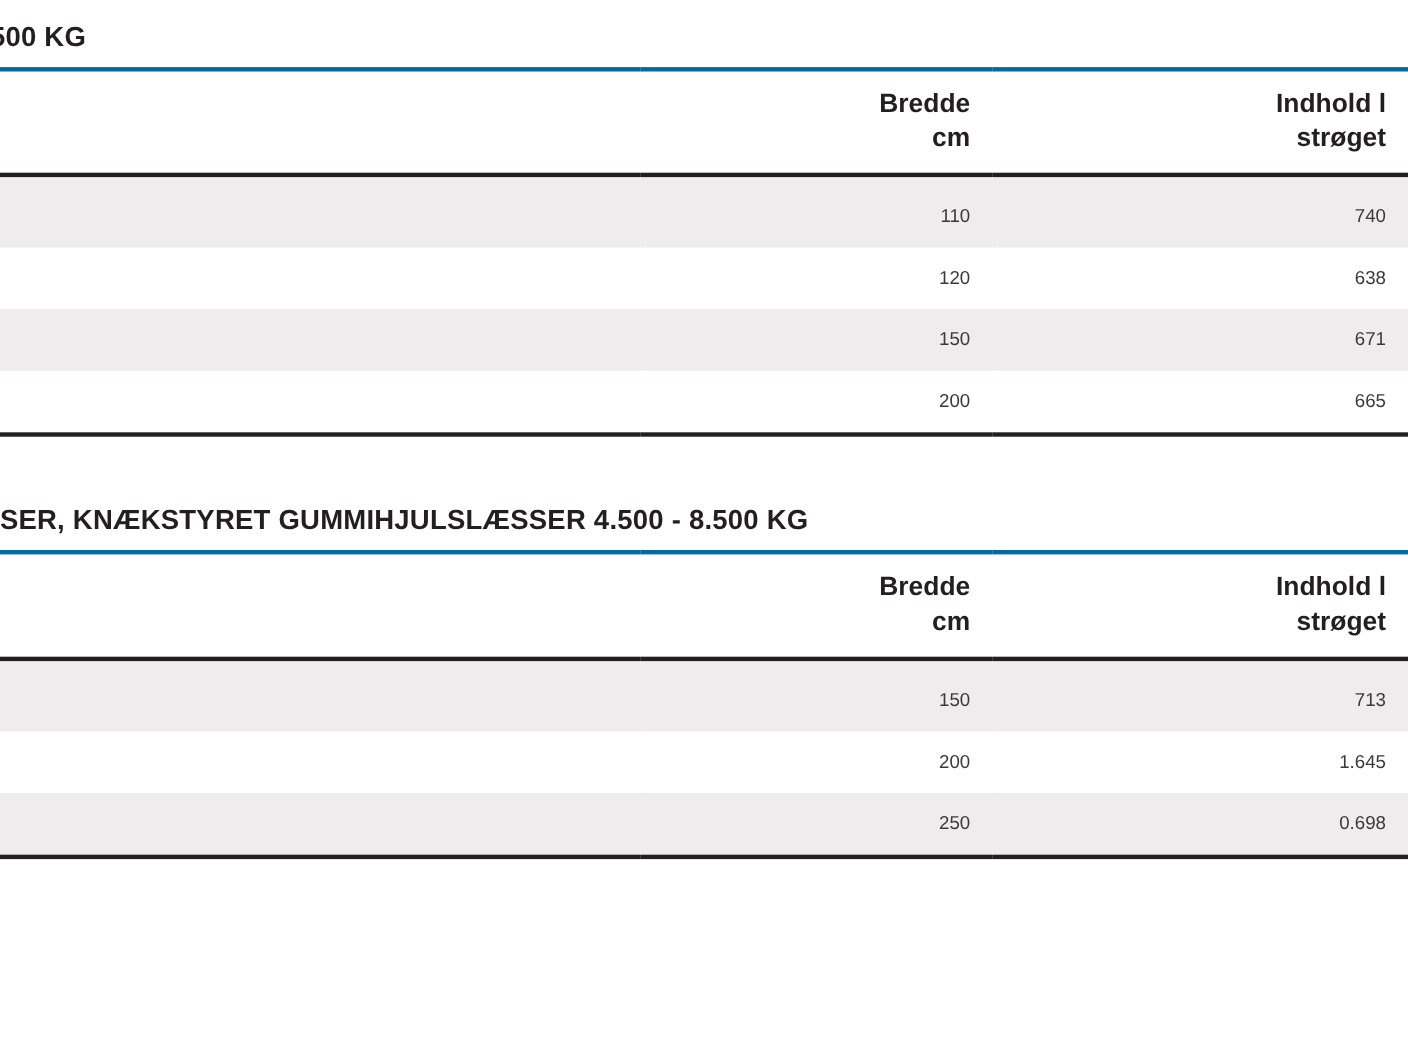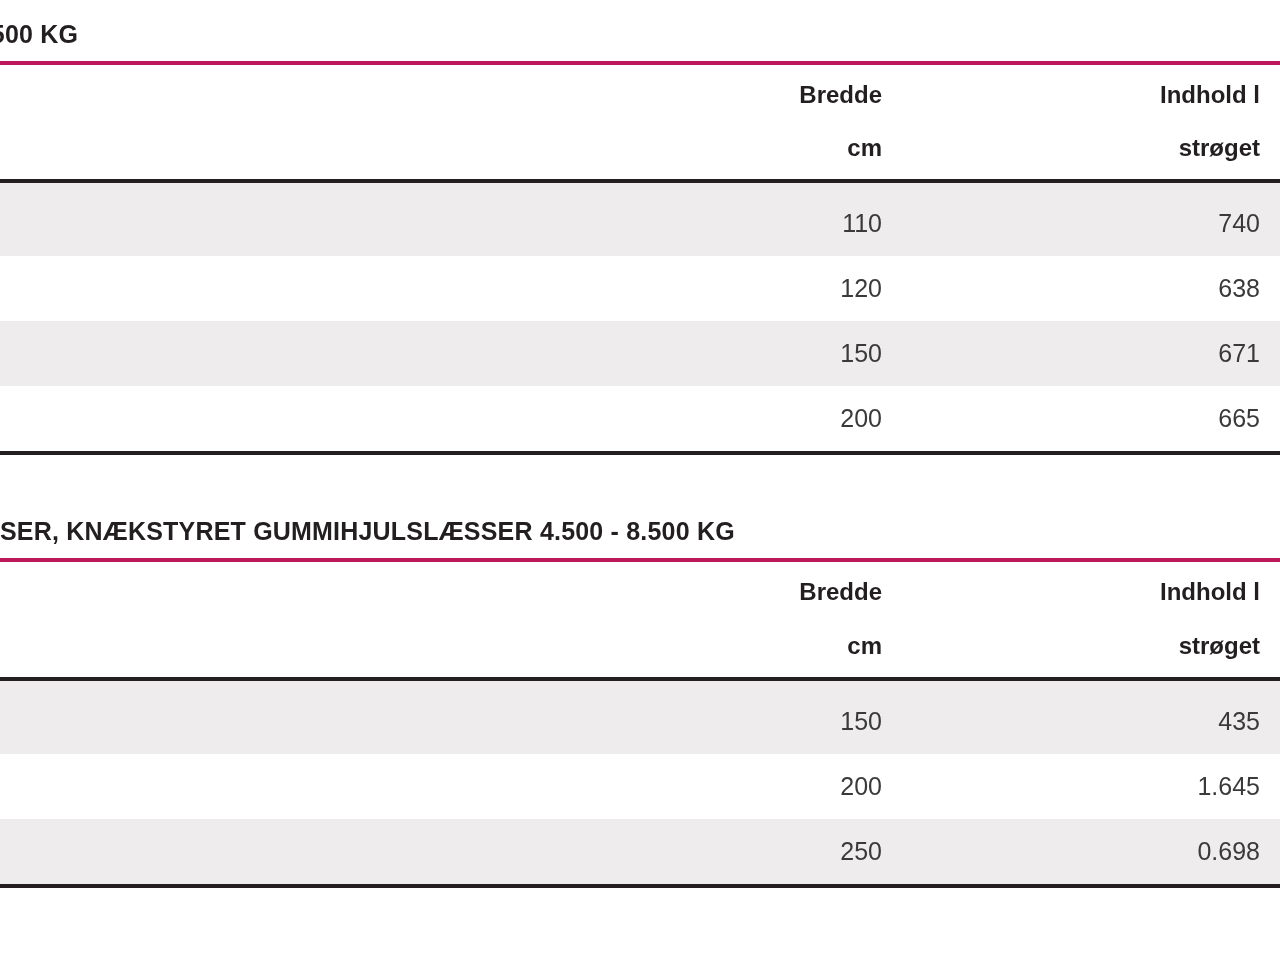--- a/index.html
+++ b/index.html
@@ -41,34 +41,34 @@
   table {
     width: 1498px;
     border-collapse: collapse;
     table-layout: fixed;
   }
   col.c-name  { width: 800px; }
   col.c-width { width: 320px; }
   col.c-vol   { width: 378px; }
 
   thead th {
-    border-top: 4px solid #be185d;
+    border-top: 4px solid #0369a1;
     border-bottom: 4px solid #231f20;
     font-size: 24px;
     font-weight: bold;
     padding: 14px 20px 16px 20px;
     vertical-align: top;
     line-height: 1.3;
   }
   thead th.name  { text-align: left; padding-left: 0; }
   thead th.num   { text-align: right; }
-  thead th .l2 { display: block; margin-top: 22px; }
+  thead th .l2 { display: block; }
 
   tbody td {
-    font-size: 25px;
+    font-size: 17px;
     padding: 18px 20px 18px 20px;
     color: #3a3a3a;
     white-space: nowrap;
   }
   tbody td.name { text-align: left; padding-left: 0; }
   tbody td.num  { text-align: right; }
   tbody tr.alt td { background: #eeecec; }
   tbody tr.first td { padding-top: 26px; }
   tbody tr:last-child td { border-bottom: 4px solid #231f20; }
 
@@ -149,21 +149,21 @@
             <th class="num">
               <span>Indhold l</span>
               <span class="l2">strøget</span>
             </th>
           </tr>
         </thead>
         <tbody>
           <tr class="alt first">
             <td class="name">deskovl</td>
             <td class="num">150</td>
-            <td class="num">435</td>
+            <td class="num">713</td>
           </tr>
           <tr>
             <td class="name">deskovl</td>
             <td class="num">200</td>
             <td class="num">1.645</td>
           </tr>
           <tr class="alt">
             <td class="name">deskovl</td>
             <td class="num">250</td>
             <td class="num">0.698</td>

